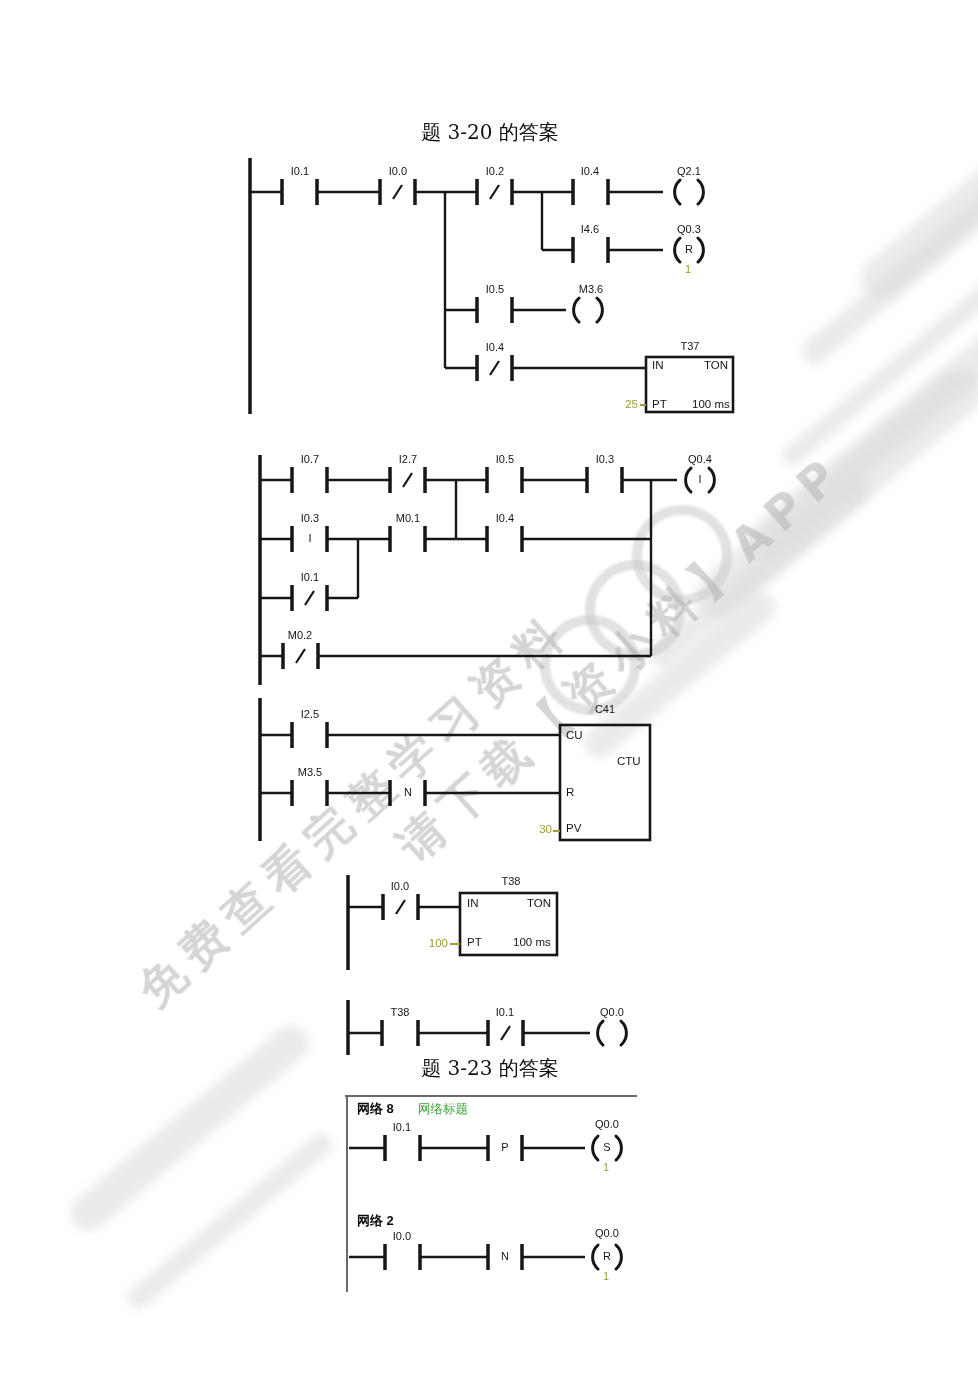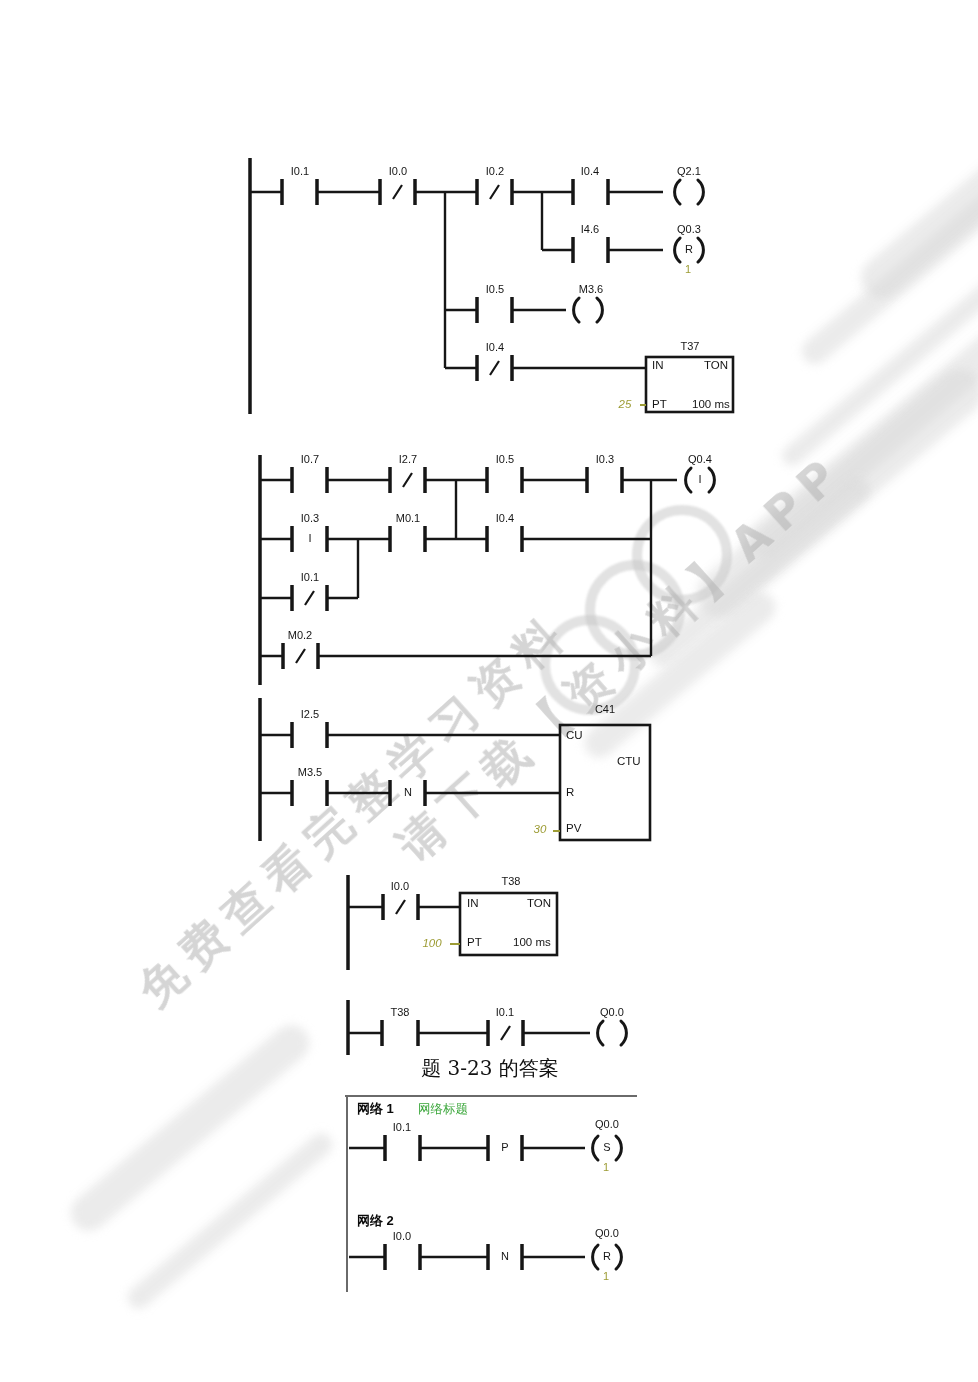--- a/index.html
+++ b/index.html
@@ -21,21 +21,21 @@
   .b{stroke:#161616;stroke-width:3.5;fill:none;}
   .s{stroke:#161616;stroke-width:2.2;fill:none;}
   .bx{stroke:#161616;stroke-width:2.6;fill:none;}
   .c{stroke:#161616;stroke-width:3;fill:none;stroke-linecap:round;}
   .gy{stroke:#6a6a6a;stroke-width:2;fill:none;}
   .lb{position:absolute;z-index:2;width:64px;margin-left:-32px;text-align:center;
       font-size:11px;color:#161616;}
   .md{position:absolute;z-index:2;width:22px;margin-left:-11px;text-align:center;
       font-size:11px;color:#161616;}
   .bt{position:absolute;z-index:2;font-size:11.5px;color:#161616;}
-  .pv{position:absolute;z-index:2;font-size:11.5px;color:#9d9c35;text-align:center;font-style:italic;}
+  .pv{position:absolute;z-index:2;font-size:11.5px;color:#9d9c35;text-align:right;}
   .num{position:absolute;z-index:2;width:20px;margin-left:-10px;text-align:center;
        font-size:11px;color:#9d9c35;}
   .pd{position:absolute;z-index:2;height:2.4px;background:#9d9c35;}
   .ttl{position:absolute;z-index:2;width:320px;margin-left:-160px;text-align:center;
        font-family:"DejaVu Serif","Liberation Serif",serif;font-size:20px;color:#111;}
   .nh{position:absolute;z-index:2;font-size:13px;font-weight:bold;color:#0a0a0a;}
   .ns{position:absolute;z-index:2;font-size:12.5px;color:#3aa63a;}
 </style>
 </head>
 <body>
@@ -52,20 +52,21 @@
     <div class="wm-stroke" style="left:560px;top:660px;width:240px;height:30px"></div>
     <div class="wm-stroke" style="left:40px;top:1110px;width:300px;height:36px"></div>
     <div class="wm-stroke" style="left:100px;top:1210px;width:260px;height:22px"></div>
     <div class="wm-circle" style="left:540px;top:615px"></div>
     <div class="wm-circle" style="left:585px;top:560px"></div>
     <div class="wm-circle" style="left:632px;top:505px"></div>
     <div class="wm-line" style="left:125px;top:975px">免费查看完整学习资料</div>
     <div class="wm-line" style="left:385px;top:830px">请下载【资小料】APP</div>
   </div>
 
+  <div class="ttl" style="left:490px;top:119px">题 3-20 的答案</div>
   <div class="ttl" style="left:490px;top:1055px">题 3-23 的答案</div>
 
   <svg class="lad" width="978" height="1382" viewBox="0 0 978 1382">
 
     <g>
       <path class="b" d="M250 158 V414"></path>
       <path class="w" d="
         M250 192 H282 M317 192 H380 M415 192 H477 M512 192 H573 M608 192 H663
         M445 192 V368 M542 192 V250
         M542 250 H573 M608 250 H663
@@ -203,21 +204,21 @@
   <span class="bt" style="left:527px;top:897px">TON</span>
   <span class="bt" style="left:467px;top:936px">PT</span>
   <span class="bt" style="left:513px;top:936px">100 ms</span>
   <span class="pv" style="left:416px;top:937px;width:32px">100</span>
   <span class="pd" style="left:450px;top:943px;width:10px"></span>
 
   <span class="lb" style="left:400px;top:1006px">T38</span>
   <span class="lb" style="left:505px;top:1006px">I0.1</span>
   <span class="lb" style="left:612px;top:1006px">Q0.0</span>
 
-  <span class="nh" style="left:357px;top:1100px">网络 1</span>
+  <span class="nh" style="left:357px;top:1100px">网络 8</span>
   <span class="ns" style="left:418px;top:1101px">网络标题</span>
   <span class="lb" style="left:402px;top:1121px">I0.1</span>
   <span class="md" style="left:505px;top:1141px">P</span>
   <span class="lb" style="left:607px;top:1118px">Q0.0</span>
   <span class="md" style="left:607px;top:1141px">S</span>
   <span class="num" style="left:606px;top:1161px">1</span>
 
   <span class="nh" style="left:357px;top:1212px">网络 2</span>
   <span class="lb" style="left:402px;top:1230px">I0.0</span>
   <span class="md" style="left:505px;top:1250px">N</span>

